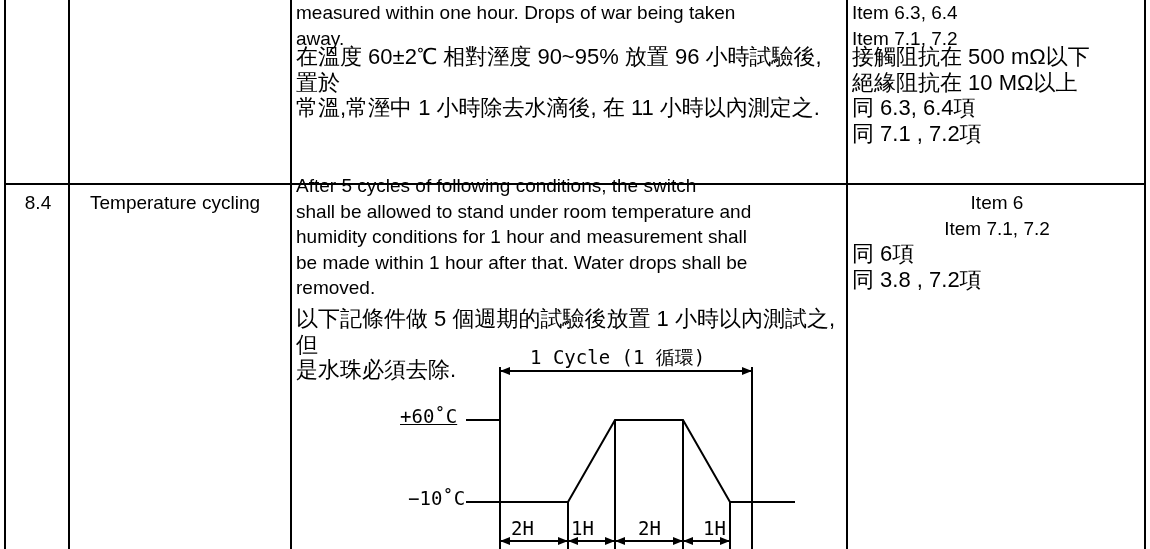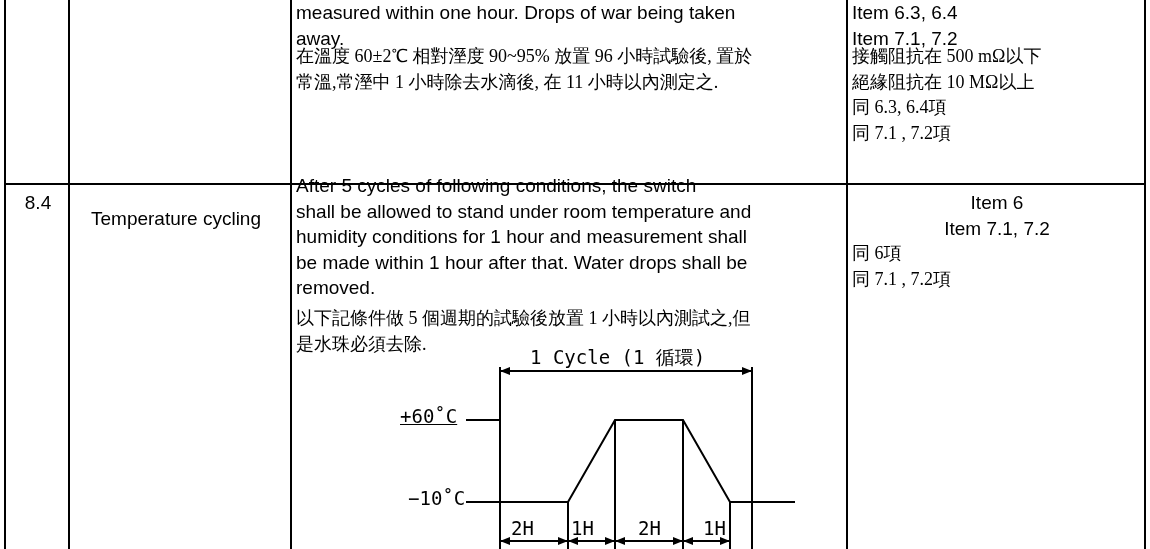--- a/index.html
+++ b/index.html
@@ -33,37 +33,37 @@
 
   
   .cell {
     position: absolute;
     font-size: 19px;
     line-height: 25.5px;
     white-space: pre-wrap;
     letter-spacing: 0px;
   }
   .cn {
-    font-family: Liberation Serif, serif;
-    font-size: 18px;
+    font-family: Liberation Sans, sans-serif;
+    font-size: 22px;
     line-height: 25.5px;
   }
   .mono {
     font-family: Liberation Sans, sans-serif;
   }
 
   
   #r1-desc-en   { left: 296px; top: 0px;   width: 548px; }
   #r1-desc-cn   { left: 296px; top: 44px;  width: 548px; }
   #r1-result    { left: 852px; top: 0px;   width: 290px; }
   #r1-result-cn { left: 852px; top: 44px;  width: 290px; }
 
   
   #r2-no      { left: 12px;  top: 190px; width: 52px; text-align: center; }
-  #r2-name-en { left: 70px;  top: 190px; width: 212px; text-align: center; margin-top: 16px; }
+  #r2-name-en { left: 90px;  top: 190px; width: 212px; text-align: left; }
   #r2-name-cn { left: 74px;  top: 216px; width: 212px; text-align: center; }
   #r2-desc-en { left: 296px; top: 173px; width: 552px; }
   #r2-desc-cn { left: 296px; top: 306px; width: 552px; }
   #r2-result    { left: 852px; top: 190px; width: 290px; text-align: center; }
   #r2-result-cn { left: 852px; top: 241px; width: 290px; }
 
   
   #diagram {
     position: absolute;
     left: 400px;
@@ -114,21 +114,21 @@
   <div class="cell mono" id="r2-desc-en">After 5 cycles of following conditions, the switch
 shall be allowed to stand under room temperature and
 humidity conditions for 1 hour and measurement shall
 be made within 1 hour after that. Water drops shall be
 removed.</div>
   <div class="cell cn" id="r2-desc-cn">以下記條件做 5 個週期的試驗後放置 1 小時以內測試之,但
 是水珠必須去除.</div>
   <div class="cell mono" id="r2-result">Item 6
 Item 7.1, 7.2</div>
   <div class="cell cn" id="r2-result-cn">同 6項
-同 7.1 , 7.2項</div>
+同 3.8 , 7.2項</div>
 
   <div id="diagram">
 
     <div class="dlabel" id="cycle-title">1 Cycle (1 循環)</div>
     <div class="dlabel" id="temp-hi">+60˚C</div>
     <div class="dlabel" id="temp-lo">−10˚C</div>
 
     <div class="dlabel" id="seg-1">2H</div>
     <div class="dlabel" id="seg-2">1H</div>
     <div class="dlabel" id="seg-3">2H</div>

